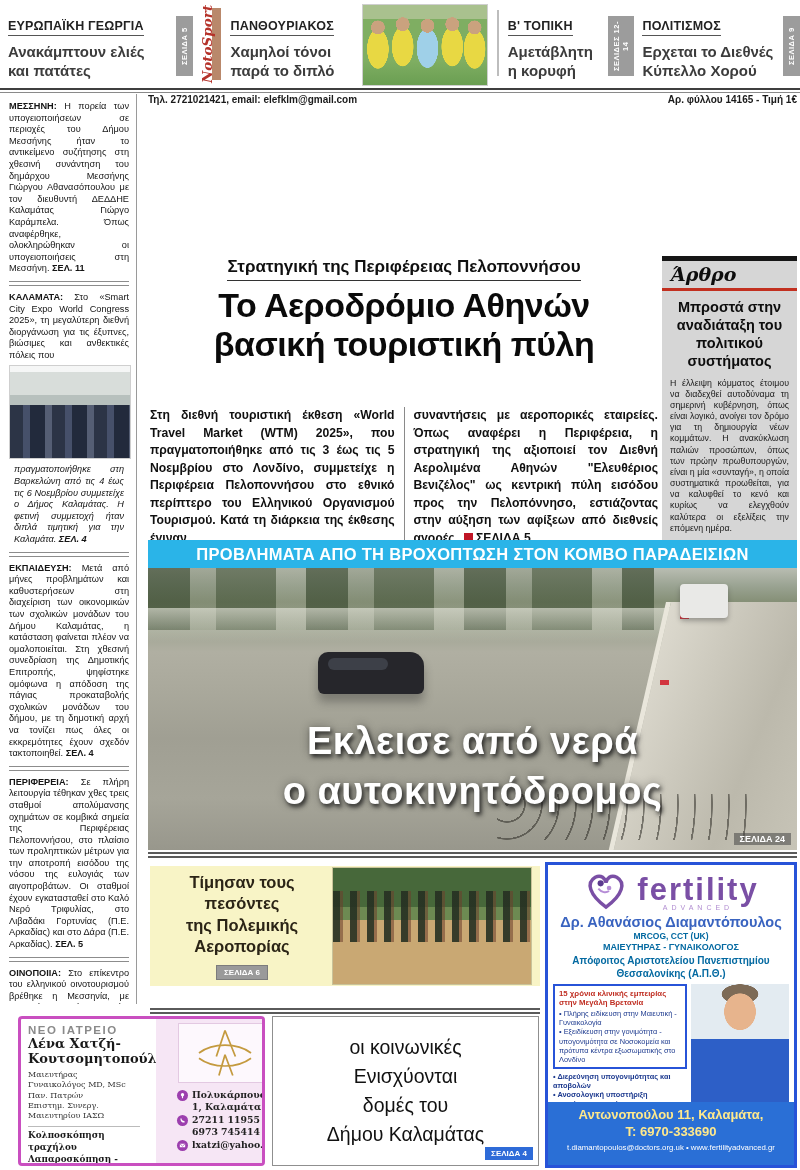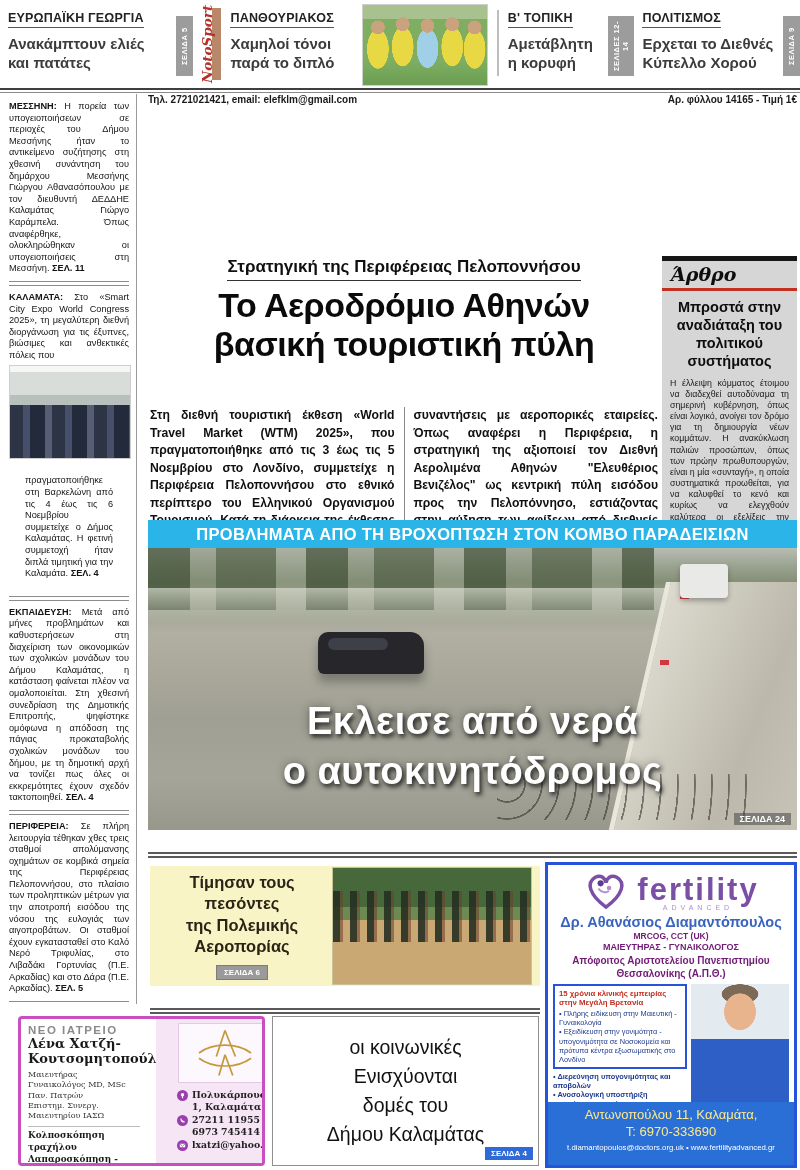--- a/index.html
+++ b/index.html
@@ -1,20 +1,20 @@
 <!DOCTYPE html>
 <html><head>
 <meta charset="utf-8">
 <style>
   html,body{margin:0;padding:0;background:#e8e8e8;}
   .page{position:relative;width:800px;height:1170px;background:#fff;overflow:hidden;
         font-family:"Liberation Sans",sans-serif;color:#111;}
   
   .top-strip{position:absolute;left:0;top:0;width:800px;height:88px;display:flex;align-items:flex-start;}
-  .ts-item{padding-top:8px;}
+  .ts-item{padding-top:16px;}
   .ts-kicker{display:inline-block;font-weight:bold;font-size:12.5px;color:#222;
              border-bottom:1.5px solid #555;padding-bottom:2px;margin-bottom:7px;letter-spacing:.2px;}
   .ts-title{font-weight:bold;font-size:15px;line-height:1.25;color:#3c3c3c;}
   .vtab{background:#9c9c9c;color:#fff;font-weight:bold;font-size:7.5px;
         writing-mode:vertical-rl;transform:rotate(180deg);text-align:center;
         height:54px;padding:3px 4px;margin-top:16px;letter-spacing:.5px;}
   .noto{position:relative;height:80px;width:24px;margin-top:4px;}
   .noto-bar{position:absolute;right:1px;top:4px;bottom:4px;width:9px;background:#b9886b;}
   .noto-text{position:absolute;inset:0;writing-mode:vertical-rl;transform:rotate(180deg);
              font-family:"DejaVu Serif",serif;font-weight:bold;font-style:italic;
@@ -76,21 +76,21 @@
   .op-topbar{height:5px;background:#161616;}
   .op-label{font-family:"DejaVu Serif",serif;font-style:italic;font-weight:bold;
             font-size:19px;padding:2px 9px 3px;color:#0d0d0d;}
   .op-redline{height:3px;background:#c23020;}
   .op-title{font-size:14.5px;font-weight:bold;text-align:center;line-height:1.25;
             padding:7px 8px 5px;color:#0d0d0d;}
   .op-body{font-size:8.8px;line-height:1.27;text-align:justify;padding:2px 8px;color:#1a1a1a;}
   .op-rule{border-top:1px solid #777;margin:5px 10px 3px;}
   .op-page{font-size:10.5px;font-weight:bold;text-align:right;padding:0 14px;color:#0d0d0d;}
   
-  .photo-story{position:absolute;left:148px;top:520px;width:649px;height:268px;}
+  .photo-story{position:absolute;left:148px;top:540px;width:649px;height:268px;}
   .banner{height:28px;background:#2ab4e8;color:#fff;font-weight:bold;font-size:16.5px;
           text-align:center;line-height:28px;letter-spacing:.3px;}
   .flood{position:relative;height:282px;overflow:hidden;
     background:linear-gradient(180deg,#b9bdb2 0,#9aa392 18px,#858f76 34px,#9da390 58px,
                #b0afa2 84px,#aaa99c 120px,#a09f93 170px,#a6a599 230px,#98978c 282px);}
   .trees{position:absolute;left:0;top:0;width:78%;height:62px;opacity:.8;
     background:repeating-linear-gradient(90deg,rgba(58,74,48,.85) 0 42px,rgba(128,138,114,.5) 42px 68px,
                rgba(70,86,58,.8) 68px 128px,rgba(150,158,136,.45) 128px 158px);}
   .fog{position:absolute;left:0;top:40px;width:100%;height:34px;
        background:linear-gradient(180deg,rgba(228,228,218,.65),rgba(228,228,218,0));}
@@ -148,38 +148,38 @@
   .cl-ico{flex:0 0 11px;height:11px;border-radius:50%;background:#9c3fae;margin:1px 4px 0 2px;
           display:flex;align-items:center;justify-content:center;}
   .cl-txt{font-family:"DejaVu Serif",serif;font-weight:bold;font-size:9.3px;line-height:1.25;color:#222;}
   
   .fertility{position:absolute;left:545px;top:862px;width:252px;height:306px;box-sizing:border-box;
              border:3px solid #2753d8;background:#fff;overflow:hidden;}
   .f-logo-row{display:flex;align-items:center;justify-content:center;margin-top:5px;}
   .f-brand{font-size:31px;color:#7a4fa5;letter-spacing:2px;font-weight:600;}
   .f-sub{font-size:7px;color:#b08cd0;letter-spacing:4px;text-align:center;margin-top:-4px;}
   .f-doctor{text-align:center;font-size:14.5px;font-weight:bold;color:#3a64c0;margin-top:2px;}
-  .f-creds{text-align:center;font-weight:bold;color:#701a75;line-height:1.3;margin-top:1px;}
+  .f-creds{text-align:center;font-weight:bold;color:#0369a1;line-height:1.3;margin-top:1px;}
   .f-cred1{font-size:8.5px;} .f-cred2{font-size:9px;} .f-cred3{font-size:10px;}
   .f-mid{display:flex;margin:4px 5px 0;}
   .f-mid-left{width:134px;}
   .exp-box{border:2px solid #2753d8;padding:3px 4px;}
   .exp-title{font-size:7.8px;font-weight:bold;color:#c03024;line-height:1.2;}
   .f-ul{margin:2px 0 0;padding:0;list-style:none;font-size:7.4px;line-height:1.22;color:#1d3a8f;}
   .f-ul li::before{content:"• ";}
   .f-services{margin-top:3px;font-weight:bold;}
   .f-photo{flex:1;height:126px;margin-left:4px;
     background:
       radial-gradient(ellipse 26px 30px at 50% 22%,#e7b48d 60%,transparent 62%),
       radial-gradient(ellipse 30px 16px at 50% 8%,#7d6a56 60%,transparent 62%),
       linear-gradient(180deg,transparent 0 44%,#2d5fc7 44% 100%),
       linear-gradient(180deg,#e3ebf1 0 100%);}
   .f-bar{position:absolute;left:0;right:0;bottom:0;height:58px;background:#2a6fd6;
          text-align:center;color:#fff;padding-top:5px;}
-  .f-addr{font-size:13px;font-weight:normal;color:#ffe98c;line-height:1.3;}
+  .f-addr{font-size:13px;font-weight:bold;color:#ffe98c;line-height:1.3;}
   .f-mail{font-size:7.8px;margin-top:2px;color:#fff;}
   svg{display:block;}
 </style>
 </head>
 <body>
 
 <div class="page">
 
   <div class="top-strip">
     <div class="ts-item" style="width:162px;padding-left:8px;">
@@ -215,21 +215,21 @@
       <b>ΜΕΣΣΗΝΗ:</b>
       <span>Η πορεία των υπογειοποιήσεων σε περιοχές του Δήμου Μεσσήνης ήταν το αντικείμενο συζήτησης στη χθεσινή συνάντηση του δημάρχου Μεσσήνης Γιώργου Αθανασόπουλου με τον διευθυντή ΔΕΔΔΗΕ Καλαμάτας Γιώργο Καράμπελα. Όπως αναφέρθηκε, ολοκληρώθηκαν οι υπογειοποιήσεις στη Μεσσήνη.</span>
       <span class="pg">ΣΕΛ. 11</span>
     </p>
     <div class="double-rule"></div>
     <p class="brief" style="margin:0;">
       <b>ΚΑΛΑΜΑΤΑ:</b>
       <span>Στο «Smart City Expo World Congress 2025», τη μεγαλύτερη διεθνή διοργάνωση για τις έξυπνες, βιώσιμες και ανθεκτικές πόλεις που</span>
     </p>
     <div class="brief-photo"></div>
-    <p class="brief" style="margin:16px;">
+    <p class="brief" style="margin:5px;font-style:italic;">
       <span>πραγματοποιήθηκε στη Βαρκελώνη από τις 4 έως τις 6 Νοεμβρίου συμμετείχε ο Δήμος Καλαμάτας. Η φετινή συμμετοχή ήταν διπλά τιμητική για την Καλαμάτα.</span>
       <span class="pg">ΣΕΛ. 4</span>
     </p>
     <div class="double-rule"></div>
     <p class="brief" style="margin:0;">
       <b>ΕΚΠΑΙΔΕΥΣΗ:</b>
       <span>Μετά από μήνες προβλημάτων και καθυστερήσεων στη διαχείριση των οικονομικών των σχολικών μονάδων του Δήμου Καλαμάτας, η κατάσταση φαίνεται πλέον να ομαλοποιείται. Στη χθεσινή συνεδρίαση της Δημοτικής Επιτροπής, ψηφίστηκε ομόφωνα η απόδοση της πάγιας προκαταβολής σχολικών μονάδων του δήμου, με τη δημοτική αρχή να τονίζει πως όλες οι εκκρεμότητες έχουν σχεδόν τακτοποιηθεί.</span>
       <span class="pg">ΣΕΛ. 4</span>
     </p>
     <div class="double-rule"></div>

